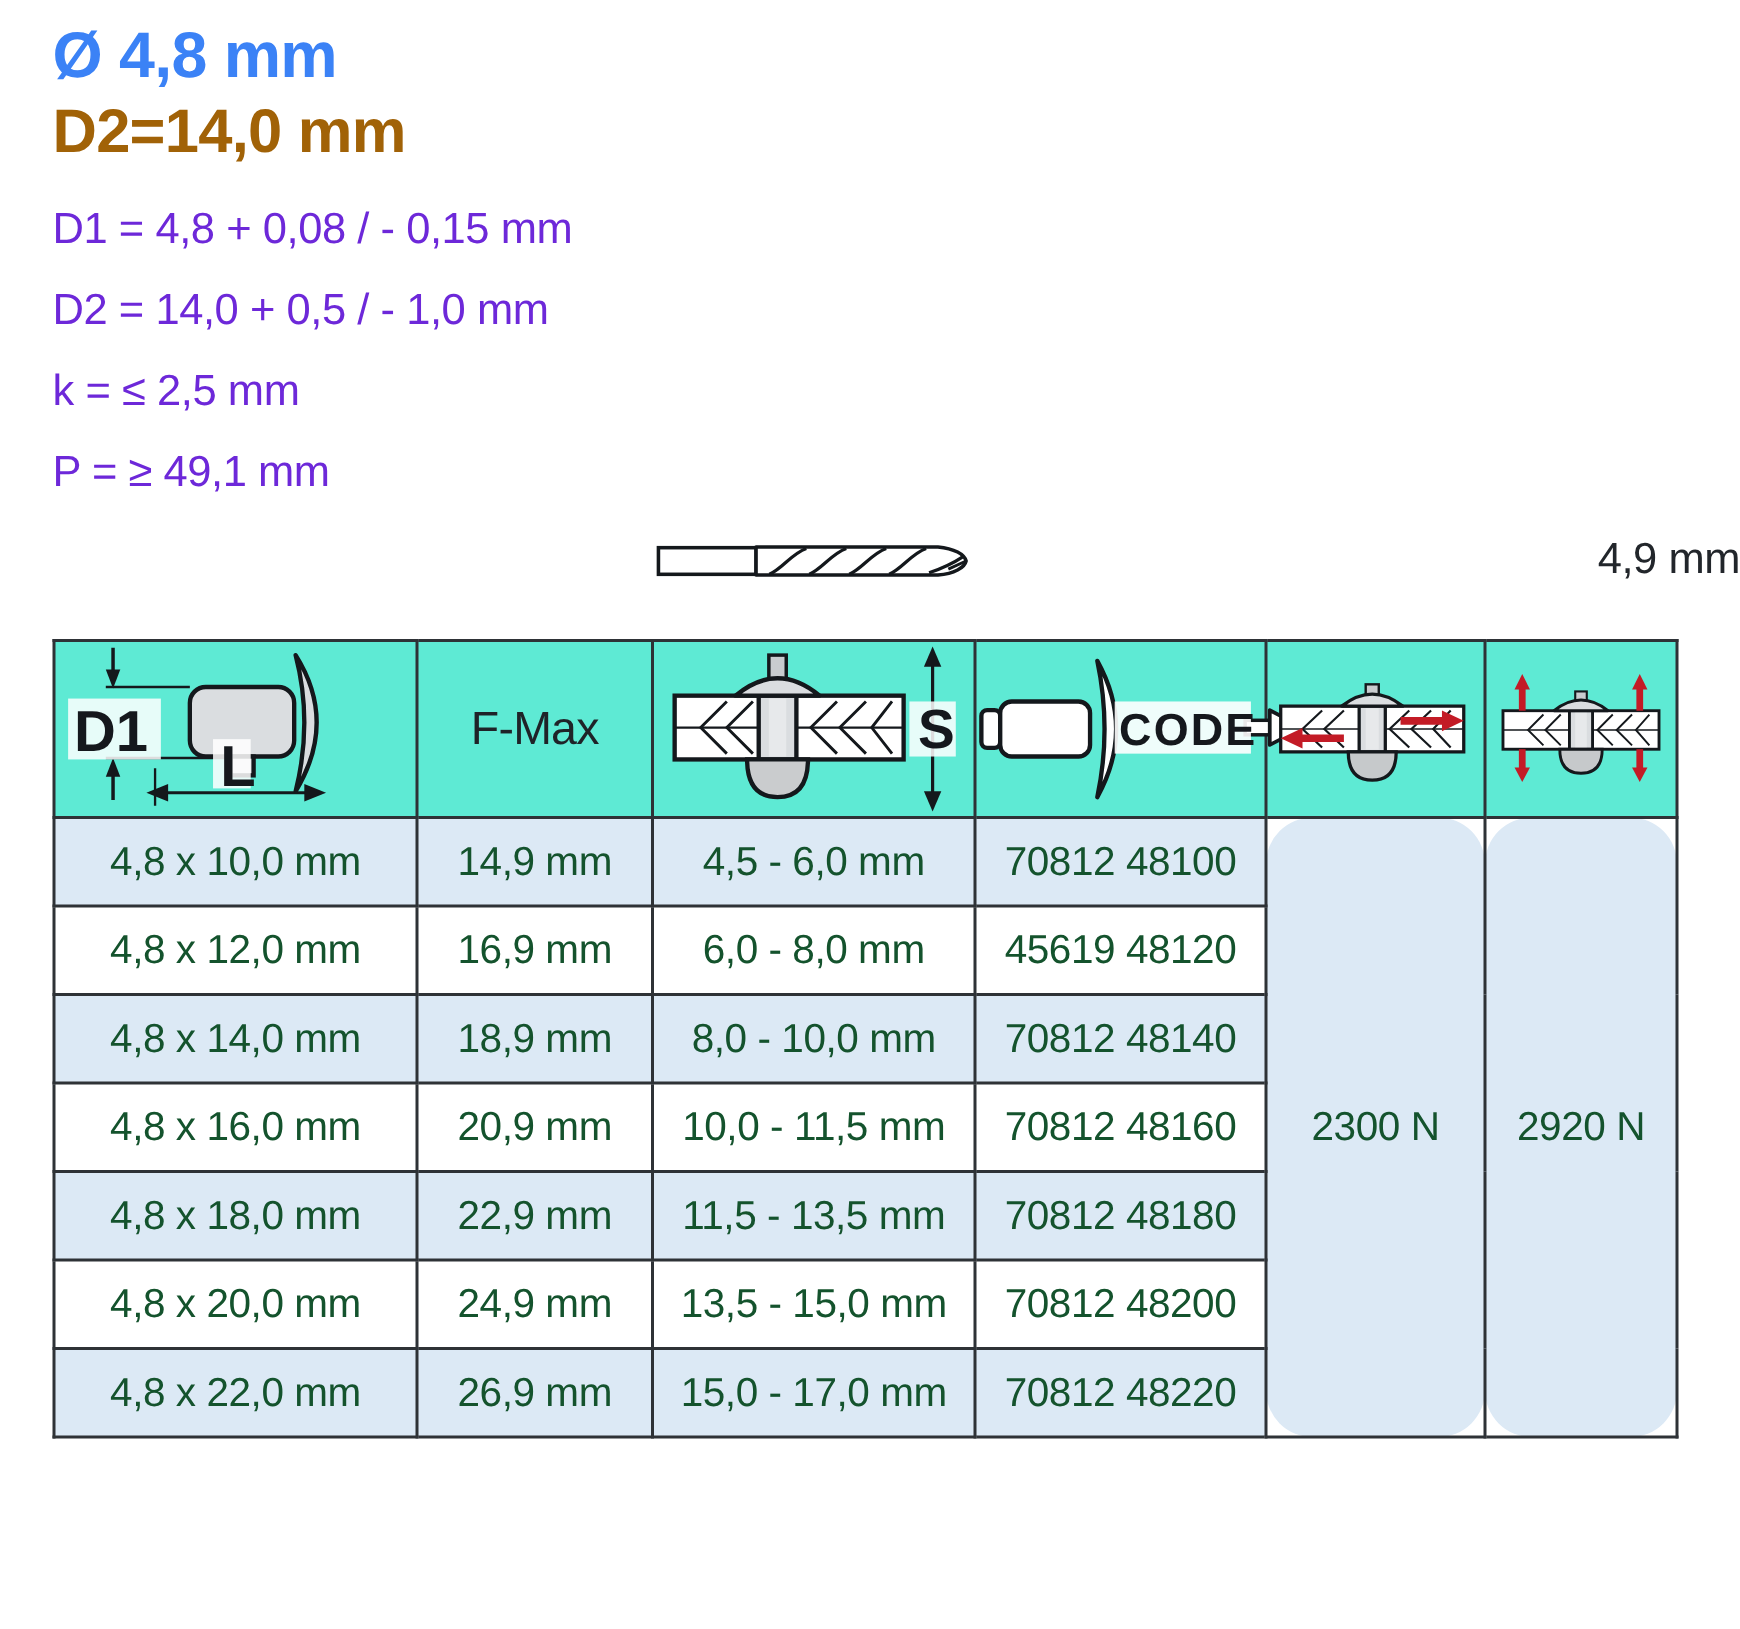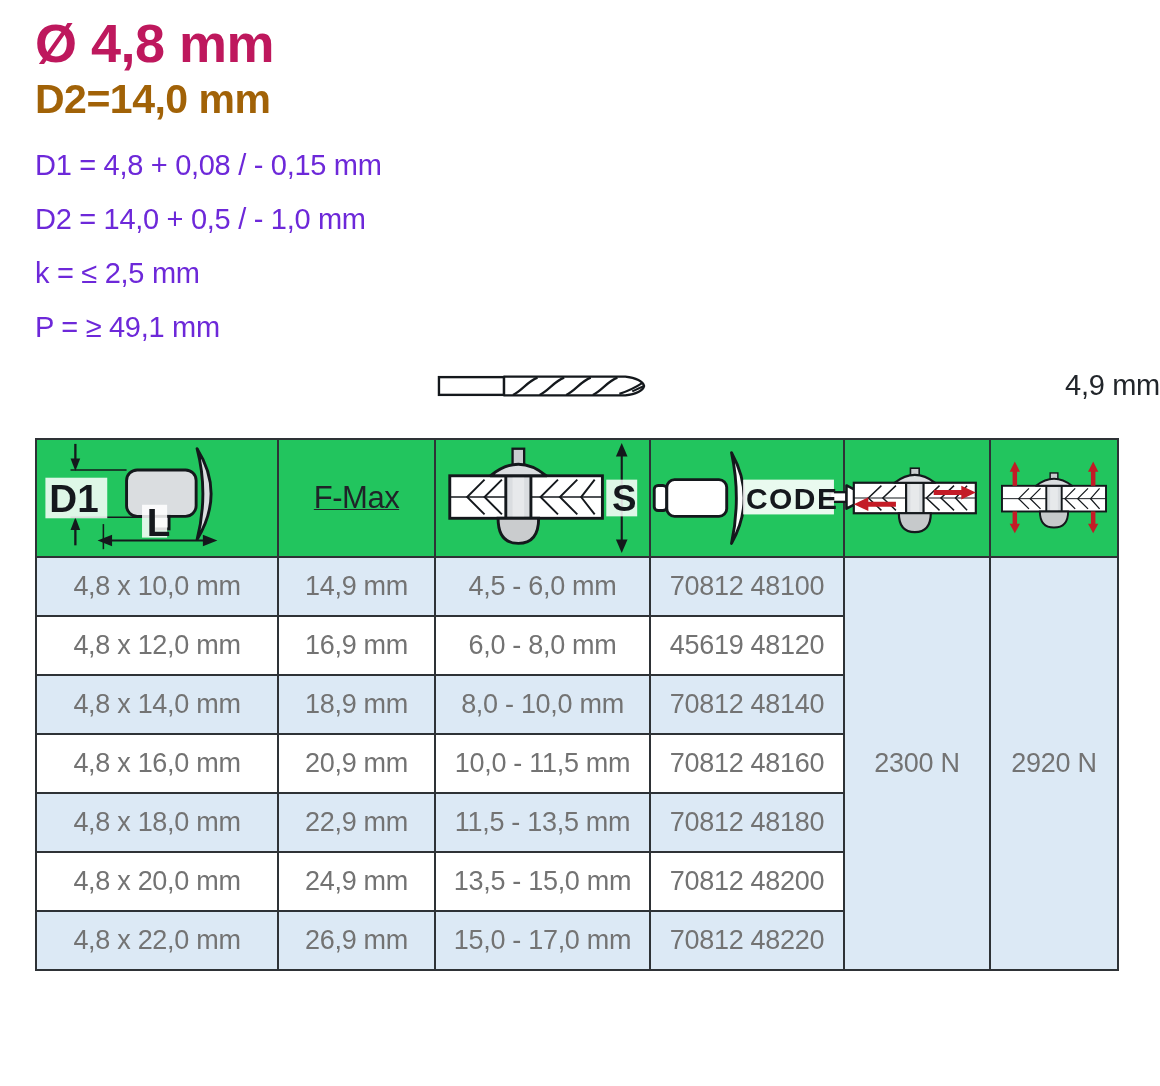--- a/index.html
+++ b/index.html
@@ -2,22 +2,22 @@
 <html><head>
 <meta charset="utf-8">
 <style>
   html, body { margin:0; padding:0; background:#ffffff; }
   .page {
     position:relative; width:1160px; height:1086px; box-sizing:border-box;
     padding:14px 0 0 35px; background:#ffffff; overflow:hidden;
     font-family:"Liberation Sans", sans-serif; color:#212529;
   }
   .title {
-    margin:0; font-size:54px; line-height:1.08; font-weight:700;
-    color:#be185d; letter-spacing:-0.5px;
+    margin:0; font-size:43px; line-height:1.08; font-weight:700;
+    color:#3b82f6; letter-spacing:-0.5px;
   }
   .subtitle {
     margin:5px 0 0 0; font-size:41px; line-height:1.08; font-weight:700;
     color:#a16207; letter-spacing:-0.5px;
   }
   .specs { margin-top:26px; }
   .spec-line {
     font-size:29px; line-height:35px; margin:0 0 19px 0;
     color:#6d28d9; letter-spacing:-0.3px; font-weight:400;
   }
@@ -27,26 +27,26 @@
   table.spec-table {
     margin-top:30px; border-collapse:collapse; table-layout:fixed;
     width:1082px; border:2px solid #2e3236; background:#ffffff;
   }
   .spec-table th, .spec-table td {
     border:2px solid #2e3236; padding:0; text-align:center; vertical-align:middle;
   }
   .spec-table thead tr { height:118px; }
   .spec-table tbody tr { height:59px; }
   .spec-table tbody td {
-    font-size:27px; color:#737373; letter-spacing:-0.3px; white-space:nowrap;
+    font-size:27px; color:#14532d; letter-spacing:-0.3px; white-space:nowrap;
   }
   tr.r-blue td { background:#dce9f5; }
   tr.r-white td { background:#ffffff; }
-  td.strength { background:#dce9f5 !important; font-size:28px; }
-  th { background:#22c55e;text-decoration:underline; }
+  td.strength { background:#dce9f5 !important; font-size:28px;border-radius:31px; }
+  th { background:#5eead4; }
   .fmax { font-size:31px; font-weight:400; color:#1f2328; letter-spacing:-0.5px; }
   svg { display:block; margin:0 auto; }
   .svg-label { font-family:"Liberation Sans", sans-serif; fill:#15181d; }
   .ink { stroke:#14181c; }
 </style>
 </head>
 <body>
 
 <div class="page">
 

